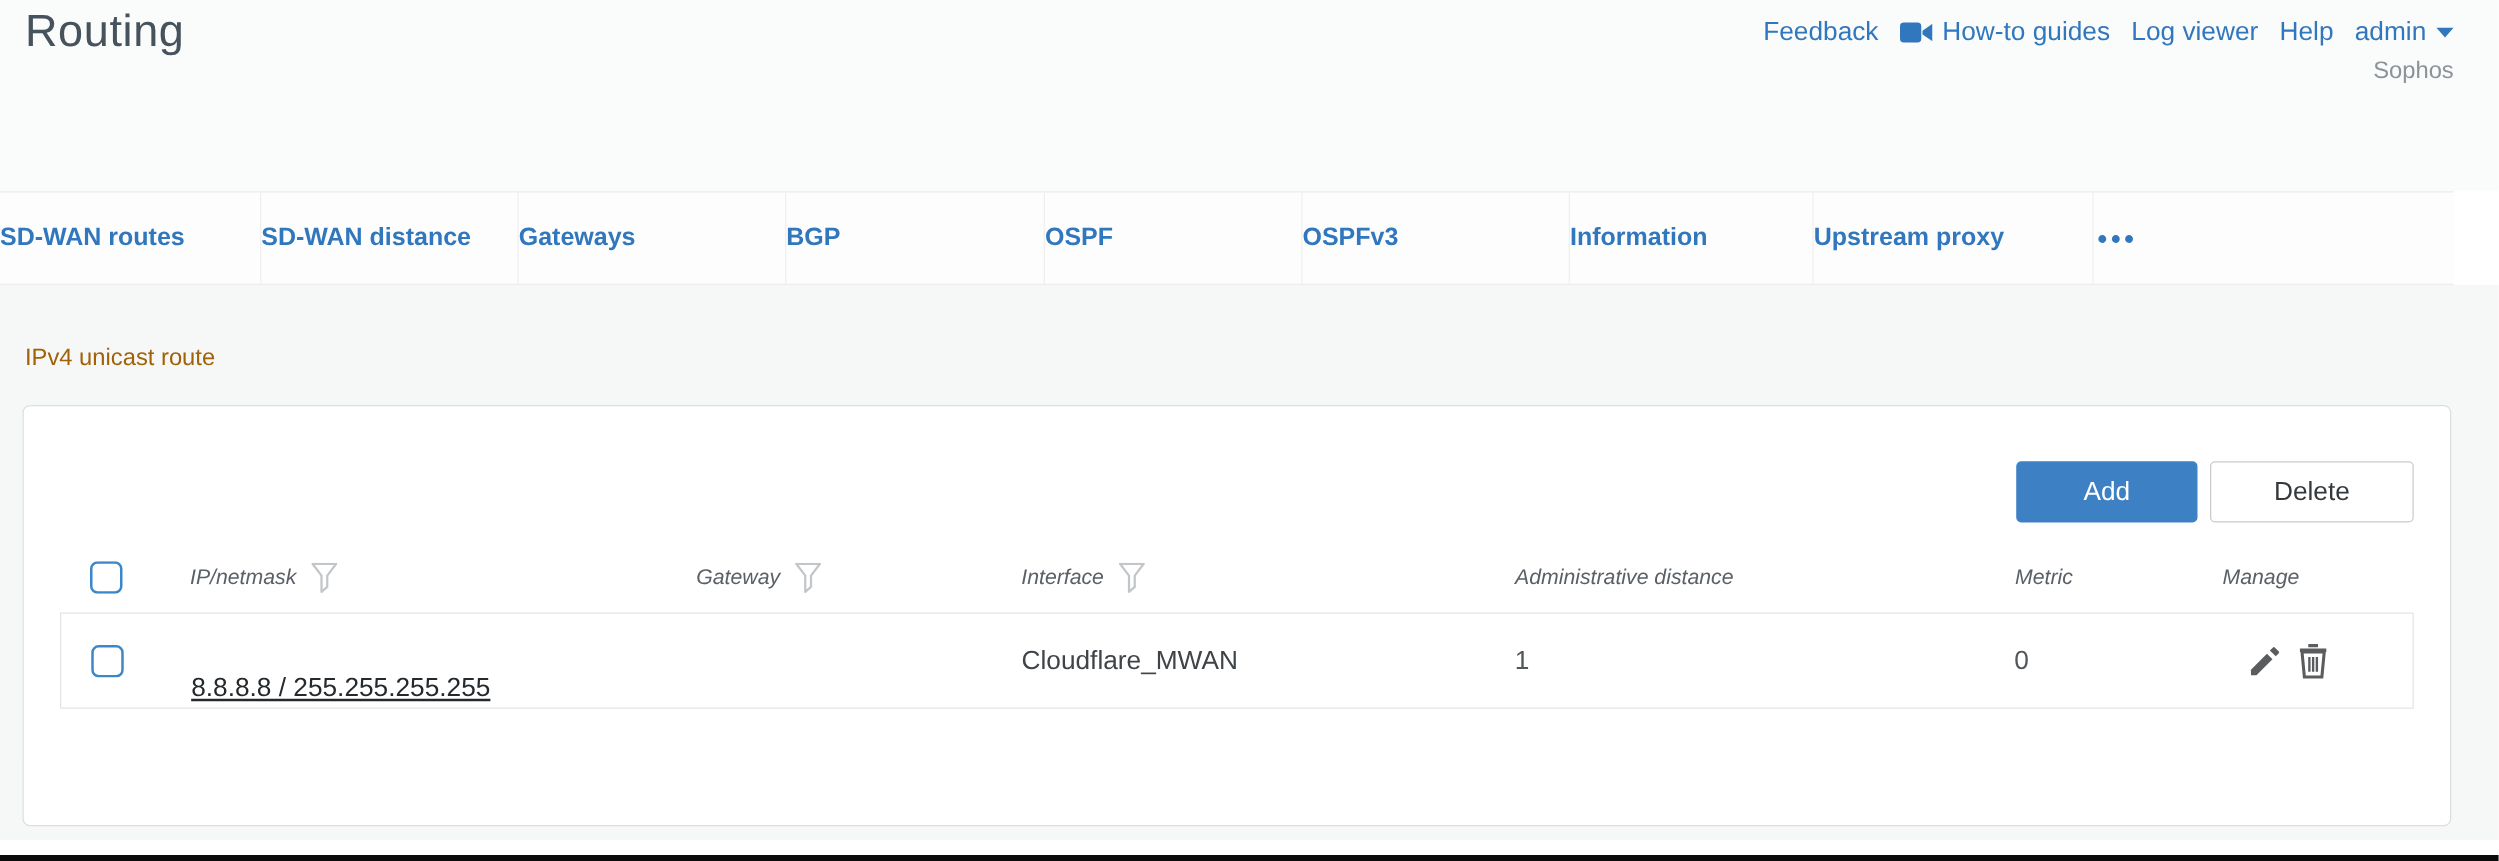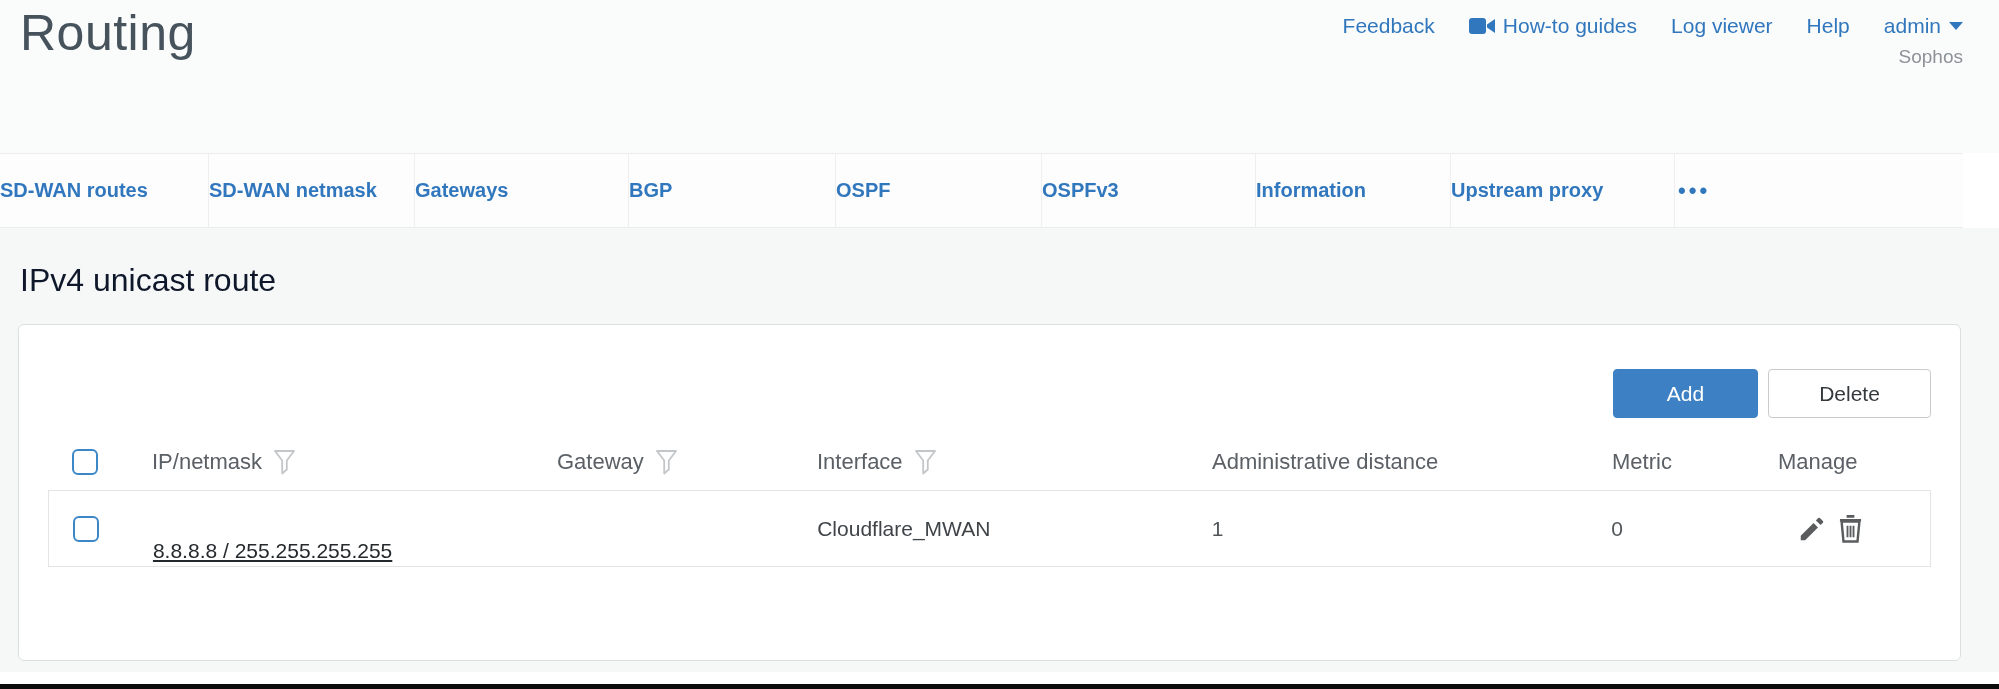--- a/index.html
+++ b/index.html
@@ -2,61 +2,61 @@
 <html><head>
 <meta charset="utf-8">
 <style>
   * { margin:0; padding:0; box-sizing:border-box; }
   html,body { width:1999px; height:689px; background:#ffffff; overflow:hidden;
               font-family:"Liberation Sans", sans-serif; }
   .stage { position:relative; width:1999px; height:689px; background:#fff; }
 
   
   .page-header { position:absolute; top:0; left:0; width:1999px; height:153px; background:#fafbfb; }
-  .page-title { position:absolute; top:4px; left:20px; font-size:50px; font-weight:400;
+  .page-title { position:absolute; top:4px; left:20px; font-size:36px; font-weight:400;
                 color:#46525c; letter-spacing:.5px; }
-  .header-links { position:absolute; top:14px; right:36px; display:flex; align-items:center; gap:34px; }
+  .header-links { position:absolute; top:14px; right:36px; display:flex; align-items:center; gap:17px; }
   .hlink { display:flex; align-items:center; gap:8px; font-size:21px; font-weight:500;
            color:#3177bd; cursor:pointer; white-space:nowrap; }
   .org-label { position:absolute; top:46px; right:36px; font-size:19px; color:#8c9298;text-align:right; }
 
   
   .tabbar { position:absolute; top:153px; left:0; width:1963px; height:75px; display:flex;
             background:#fdfdfe; border-top:1px solid #ececed; border-bottom:1px solid #ebecec; }
   .tab { position:relative; display:flex; align-items:center; justify-content:flex-start;
          font-size:20px; font-weight:bold; color:#3177bd; cursor:pointer; border-left:1px solid #efeff0; }
   .tab:first-child { border-left:none; }
   .tab:nth-child(1){width:208px;} .tab:nth-child(2){width:206px;} .tab:nth-child(3){width:214px;}
   .tab:nth-child(4){width:207px;} .tab:nth-child(5){width:206px;} .tab:nth-child(6){width:214px;}
   .tab:nth-child(7){width:195px;} .tab:nth-child(8){width:224px;} .tab:nth-child(9){width:207px;}
   .tab:nth-child(10){width:82px;}
   .tab.active { background:#ffffff; color:#17191c; }
   .tab.active::after { content:""; position:absolute; left:0; right:0; bottom:-1px; height:4px; background:#3c7cc4; }
   .tab-more { font-size:22px; letter-spacing:3px; font-weight:bold; color:#3177bd; padding-left:3px; }
 
   
   .content { position:absolute; top:228px; left:0; width:1999px; height:444px; background:#f6f7f7; }
-  .section-heading { position:absolute; top:34px; left:20px; font-size:32px; font-weight:400; color:#0f172a; }
+  .section-heading { position:absolute; top:48px; left:20px; font-size:19px; font-weight:400; color:#a16207; }
 
   .card { position:absolute; top:96px; left:18px; width:1943px; height:337px; background:#ffffff;
           border:1px solid #dcdfe1; border-radius:6px; }
   .toolbar { position:absolute; top:44px; right:29px; display:flex; gap:10px; }
   .btn { height:49px; font-size:21px; border-radius:4px; cursor:pointer;
          display:flex; align-items:center; justify-content:center; font-family:inherit;text-align:center; }
   .btn-add { width:145px; background:#3e80c4; border:1px solid #3e80c4; color:#ffffff; }
   .btn-delete { width:163px; background:#ffffff; border:1px solid #c8cbce; color:#34393d; }
 
   .table { position:absolute; top:109px; left:29px; width:1883px; }
   .thead { display:flex; height:56px; align-items:center; }
   .trow  { display:flex; height:77px; align-items:center; background:#fff; border:1px solid #e2e4e6; }
   .cell { display:flex; align-items:center; padding-left:12px; overflow:hidden; }
   .col-check { width:92px; padding-left:24px; }
   .col-ip  { width:405px; } .col-gw { width:260px; } .col-if { width:395px; }
   .col-ad  { width:400px; } .col-met { width:166px; } .col-man { width:165px; }
-  .th { font-size:22px; color:#5a6065; gap:12px; }
+  .th { font-size:17px; color:#5a6065; gap:12px;font-style:italic; }
   .td { font-size:21px; color:#3f4448; }
   .td-num { color:#515659; }
   .route-link { color:#24292d; text-decoration:underline; cursor:pointer;margin-top:44px; }
   .checkbox { width:26px; height:26px; border:2px solid #3b87c8; border-radius:6px; background:#fff; cursor:pointer; }
   .filter-ic { display:flex; cursor:pointer; }
   .manage-icons { display:flex; gap:10px; padding-left:20px; align-items:center; }
   .icon-btn { cursor:pointer; display:flex; }
 
   
   .bottom-white { position:absolute; top:672px; left:0; width:1999px; height:12px; background:#ffffff; }
@@ -101,21 +101,21 @@
       </span>
     </div>
     <div class="org-label">Sophos</div>
   </div>
 
   <div class="tabbar">
     <div class="tab">
         <span>SD-WAN routes</span>
       </div>
     <div class="tab">
-        <span>SD-WAN netmask</span>
+        <span>SD-WAN distance</span>
       </div>
     <div class="tab">
         <span>Gateways</span>
       </div>
     <div class="tab">
         <span>BGP</span>
       </div>
     <div class="tab">
         <span>OSPF</span>
       </div>

